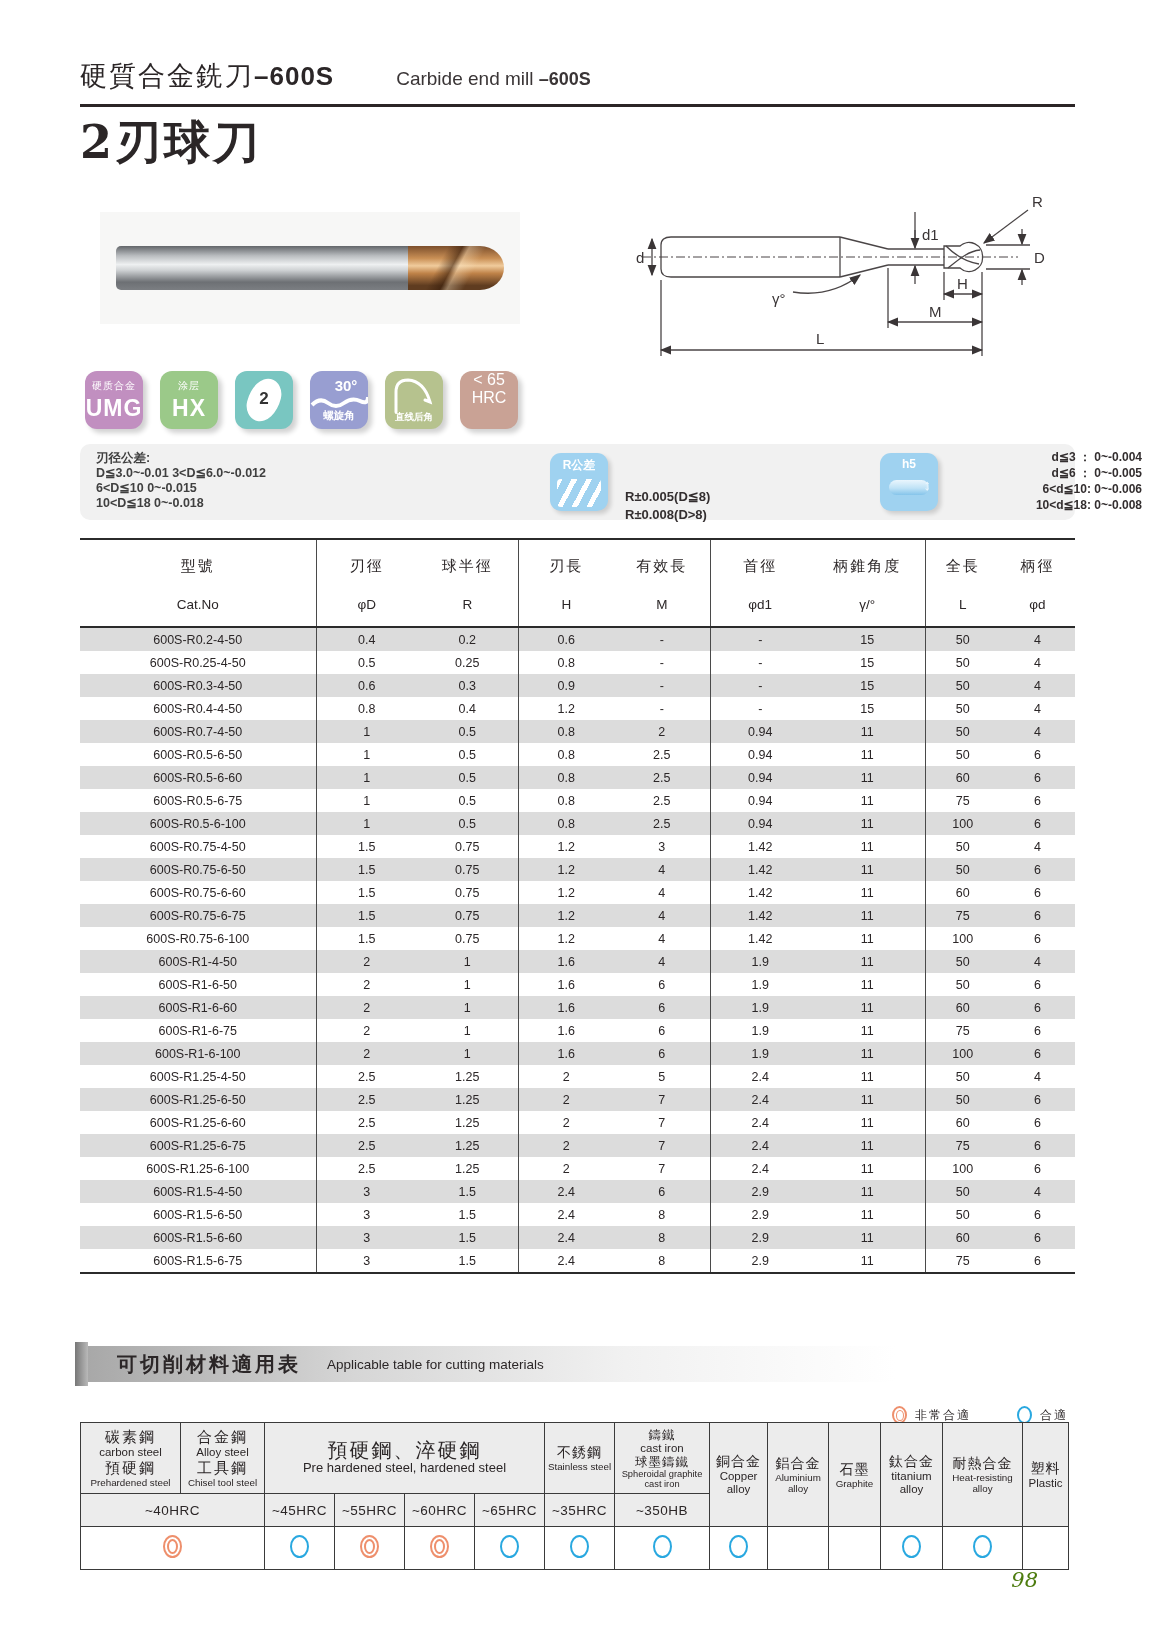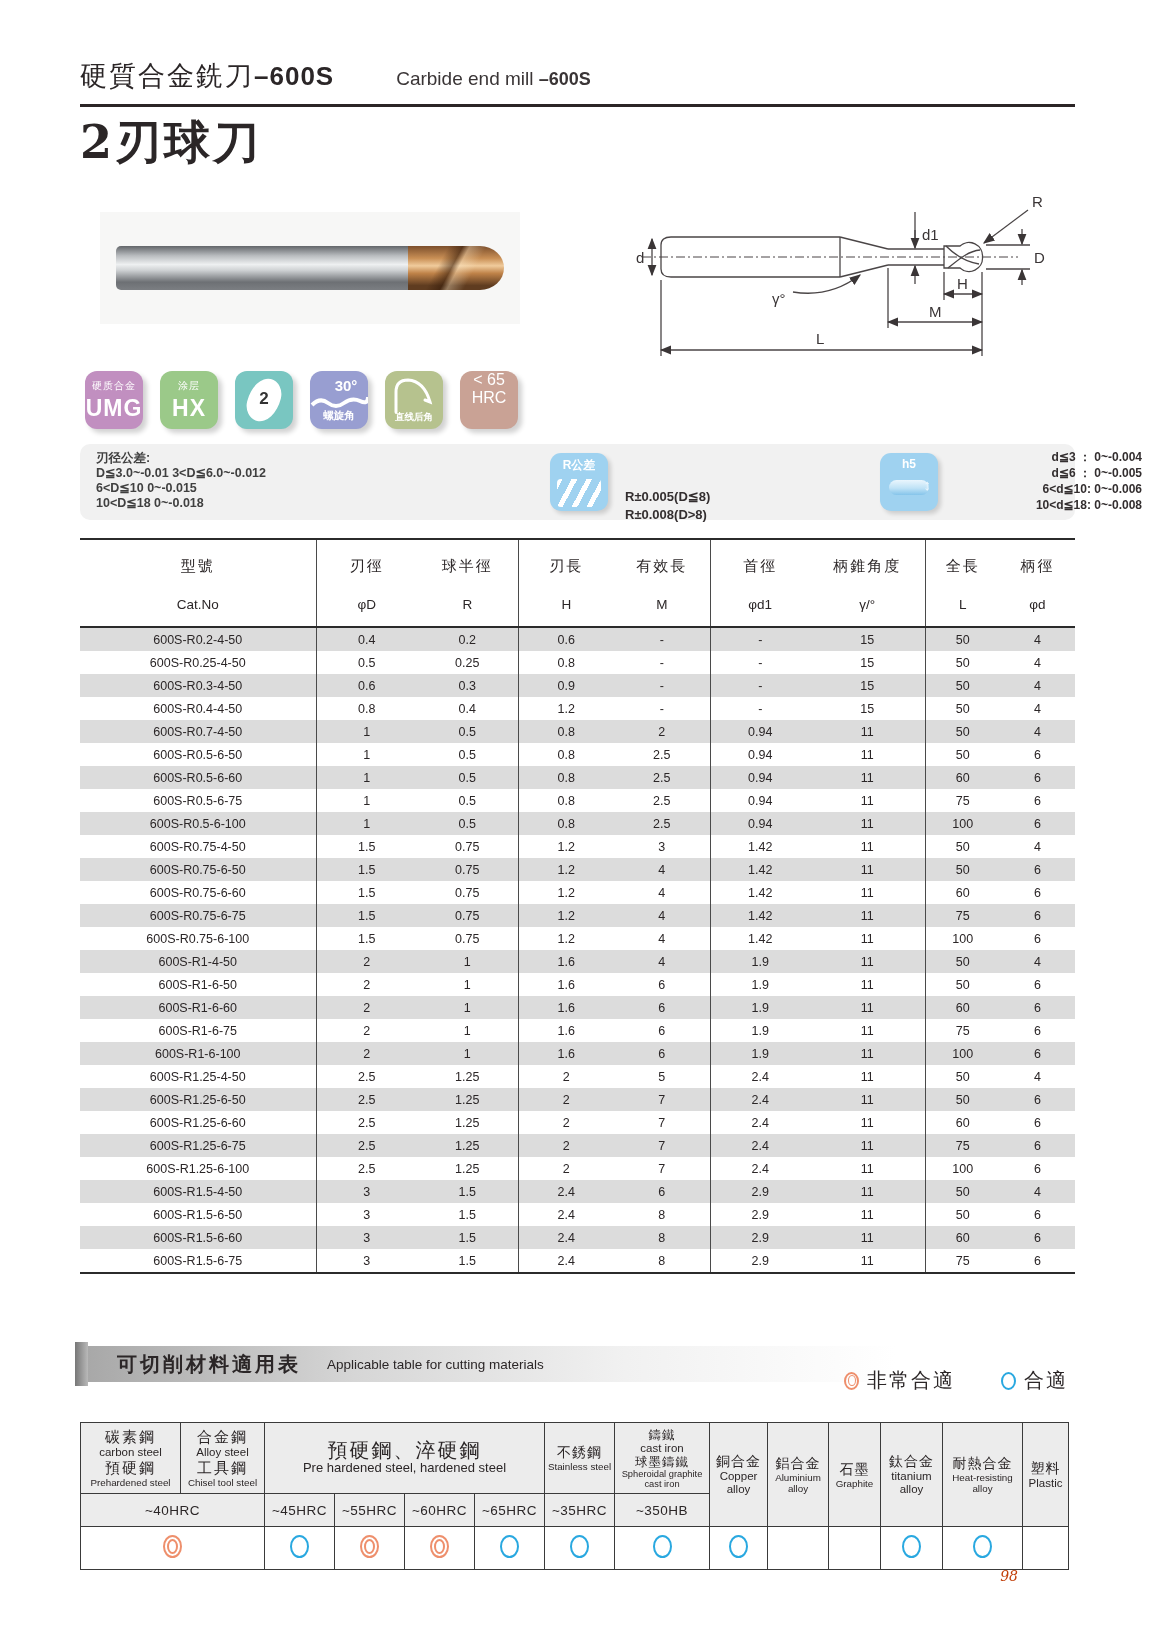--- a/index.html
+++ b/index.html
@@ -79,22 +79,22 @@
   table.spec td.gdiv{border-left:1.5px solid #4a4a4a;}
 
   
   .mat-bar{position:absolute;left:75px;top:1346px;width:1000px;height:36px;
     background:linear-gradient(90deg,#a6a6a6,#d6d6d6 28%,#f1f1f1 55%,#fff 82%);
     display:flex;align-items:center;}
   .mat-bar::before{content:'';position:absolute;left:0;top:-4px;width:13px;height:44px;
     background:linear-gradient(90deg,#777,#b9b9b9);}
   .mat-bar .zh{font-size:20px;font-weight:bold;margin-left:42px;letter-spacing:3px;color:#2b2627;}
   .mat-bar .en{font-size:13.5px;margin-left:26px;color:#2b2627;}
-  .legend{position:absolute;left:680px;top:1367px;width:388px;display:flex;justify-content:flex-end;
-          gap:46px;align-items:center;font-size:20px;letter-spacing:2px;}
+  .legend{position:absolute;left:680px;top:1406px;width:388px;display:flex;justify-content:flex-end;
+          gap:46px;align-items:center;font-size:12px;letter-spacing:2px;}
   .legend .item{display:flex;align-items:center;gap:8px;}
 
   .circ{display:inline-block;width:19px;height:23px;border:2.5px solid #29a8e0;border-radius:50%;
         position:relative;box-sizing:border-box;}
   .circ.excellent{border-color:#ee8f6c;}
   .circ.excellent i{position:absolute;inset:2px;border:2.2px solid #ee8f6c;border-radius:50%;display:block;}
   .circ.sm{width:15px;height:18px;border-width:2px;}
   .circ.sm i{inset:1.5px;border-width:1.8px;}
 
   table.mat{position:absolute;left:80px;top:1422px;border-collapse:collapse;table-layout:fixed;}
@@ -105,21 +105,21 @@
   table.mat tr.mhard td{height:30px;font-size:13.5px;letter-spacing:.5px;}
   .z15{font-size:15px;letter-spacing:2px;line-height:18px;}
   .z14{font-size:14px;letter-spacing:1px;line-height:17px;}
   .z13{font-size:12.5px;letter-spacing:1px;line-height:14px;}
   .z16{font-size:20px;letter-spacing:2px;line-height:20px;}
   .e13{font-size:13px;line-height:16px;}
   .e12{font-size:11.5px;line-height:13px;}
   .e10{font-size:9.8px;line-height:11px;}
   .e9{font-size:9.3px;line-height:10px;}
 
-  .pagenum{position:absolute;right:132px;top:1568px;font-size:14px;color:#c2410c;
+  .pagenum{position:absolute;right:112px;top:1568px;font-size:21px;color:#4d7c0f;
            font-family:"DejaVu Serif","Liberation Serif",serif;font-style:italic;}
 </style>
 </head>
 <body>
 
 <div class="page">
 
   <div class="hdr">
     <span class="zh">硬質合金銑刀</span>
     <span class="model">–600S</span>

